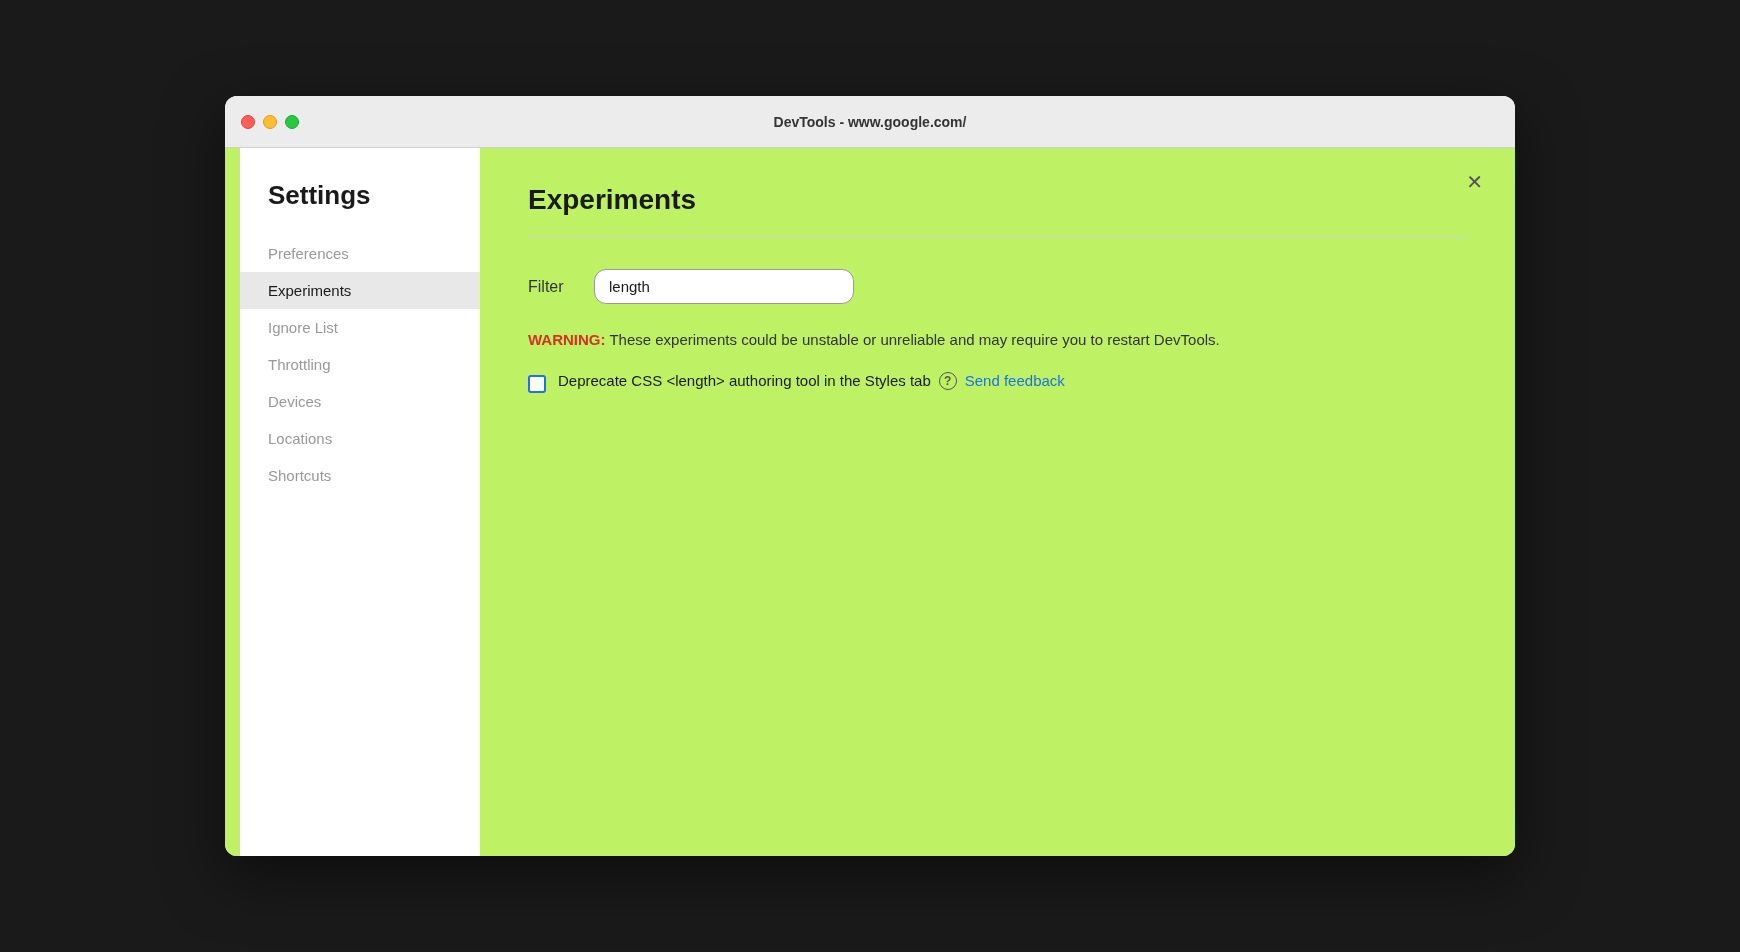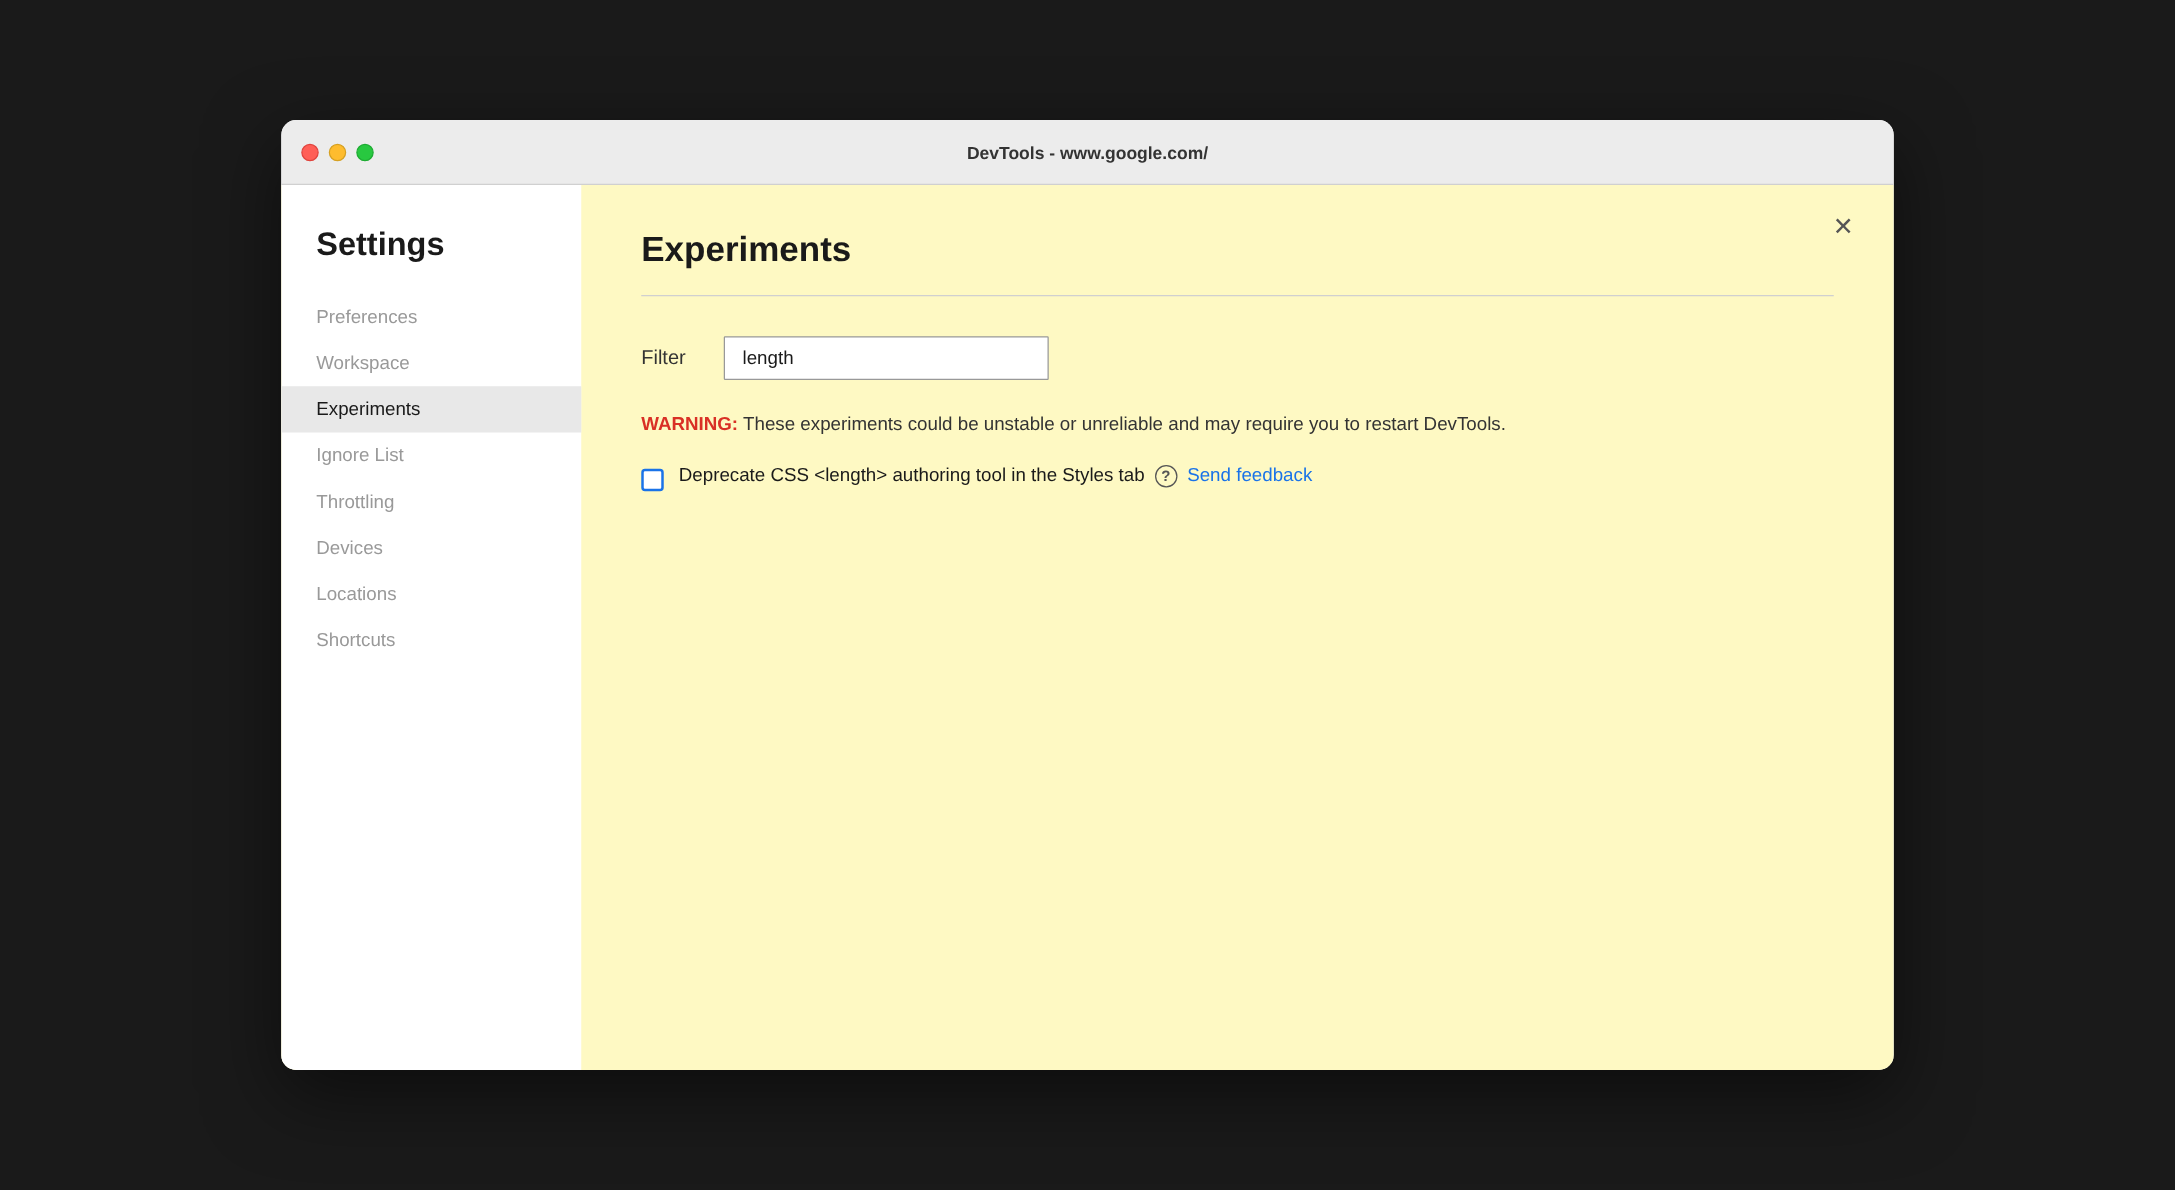--- a/index.html
+++ b/index.html
@@ -73,22 +73,23 @@
       left: 50%;
       transform: translateX(-50%);
       font-size: 14px;
       font-weight: 600;
       color: #333;
     }
 
     .main-content {
       display: flex;
       flex: 1;
-      background: #fef9c3;
+      background: #bef264;
       overflow: hidden;
+      padding-left: 15px;
     }
 
     .sidebar {
       width: 240px;
       background: #ffffff;
       padding: 32px 0 0 0;
       flex-shrink: 0;
       border-right: none;
     }
 
@@ -159,21 +160,21 @@
     }
 
     .filter-label {
       font-size: 16px;
       color: #333;
       min-width: 50px;
     }
 
     .filter-input {
       border: 1.5px solid #999;
-      border-radius: 1px;
+      border-radius: 12px;
       padding: 8px 14px;
       font-size: 15px;
       color: #1a1a1a;
       width: 260px;
       outline: none;
       background: #fff;
     }
 
     .warning-box {
       margin-bottom: 18px;
@@ -269,21 +270,20 @@
     </div>
     <span class="titlebar-title">DevTools - www.google.com/</span>
   </div>
 
   <div class="main-content">
 
     <div class="sidebar">
       <div class="sidebar-title">Settings</div>
       <ul class="sidebar-nav">
         <li class="sidebar-nav-item">Preferences</li>
-        <li class="sidebar-nav-item">Workspace</li>
         <li class="sidebar-nav-item active">Experiments</li>
         <li class="sidebar-nav-item">Ignore List</li>
         <li class="sidebar-nav-item">Throttling</li>
         <li class="sidebar-nav-item">Devices</li>
         <li class="sidebar-nav-item">Locations</li>
         <li class="sidebar-nav-item">Shortcuts</li>
       </ul>
     </div>
 
     <div class="content-area">

